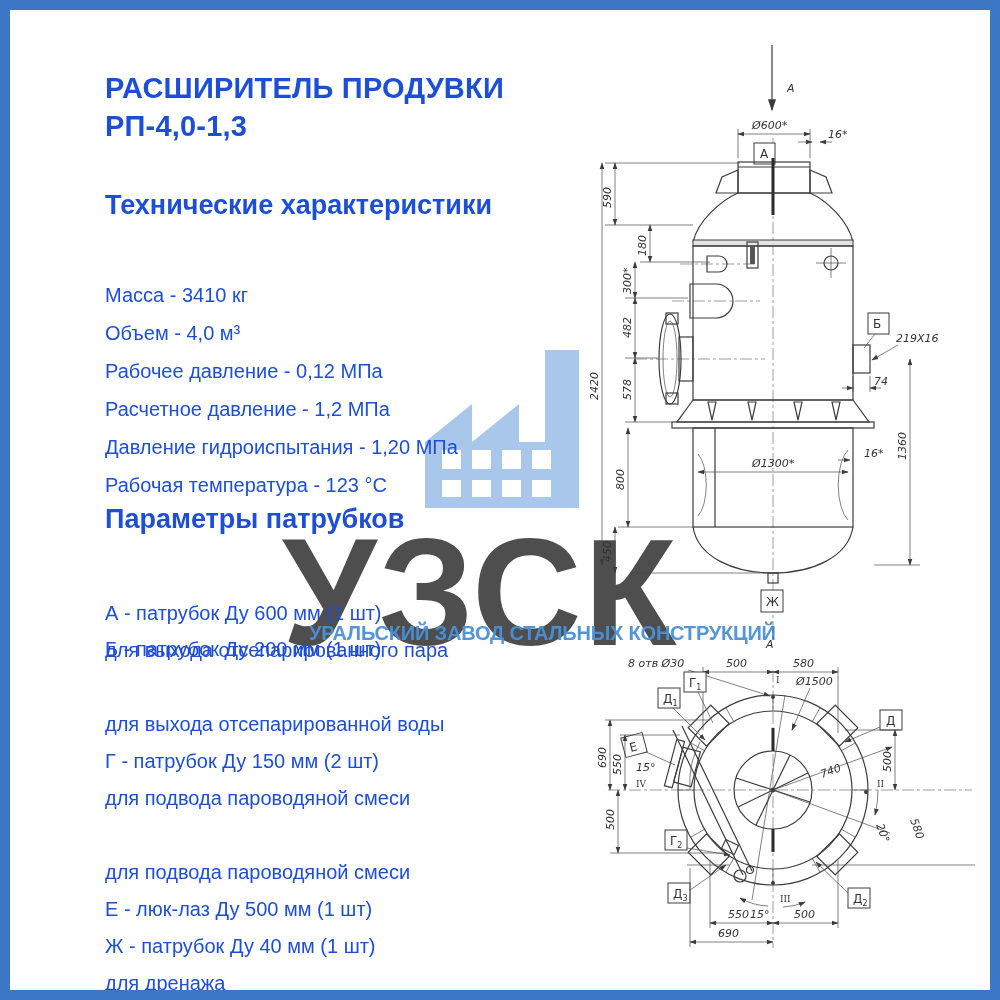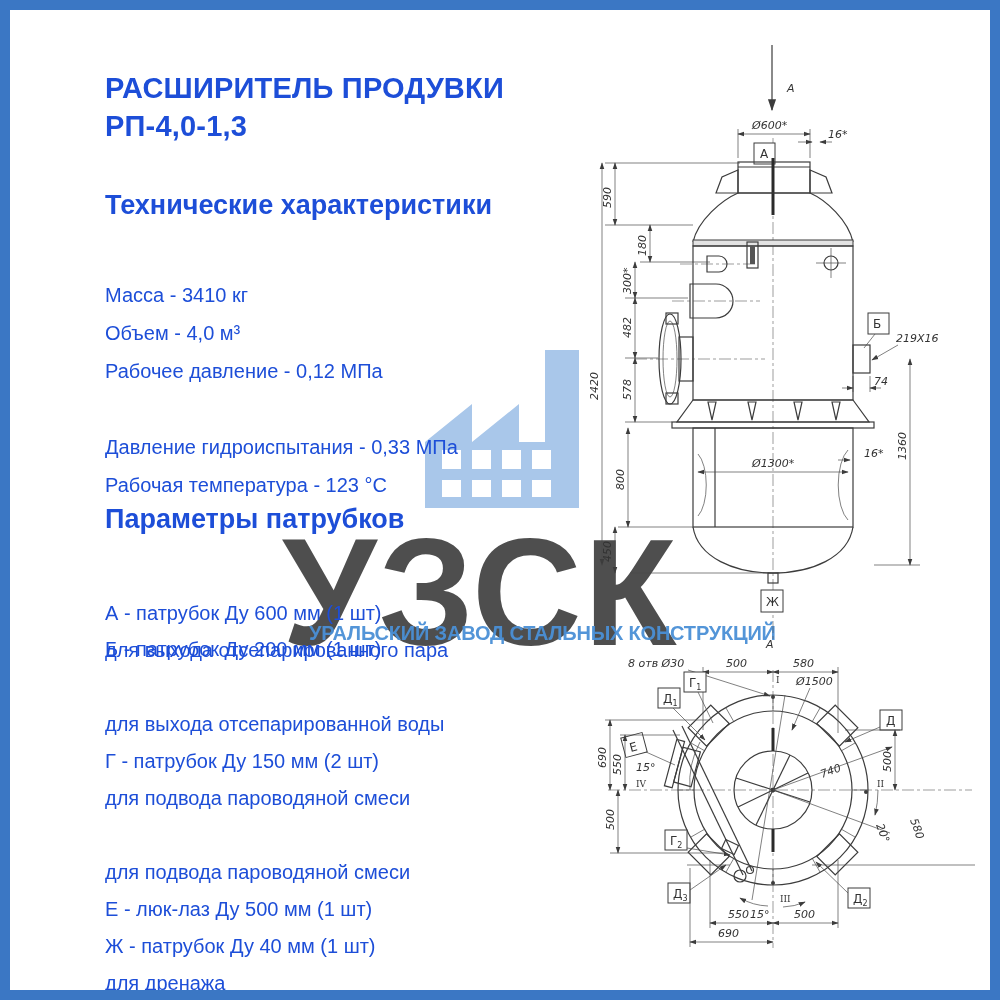--- a/index.html
+++ b/index.html
@@ -55,21 +55,22 @@
 
   <div class="content">
     <div class="t-line title" style="top:62px">РАСШИРИТЕЛЬ ПРОДУВКИ</div>
     <div class="t-line title" style="top:100px">РП-4,0-1,3</div>
 
     <div class="t-line heading" style="top:180px">Технические характеристики</div>
 
     <div class="t-line spec" style="top:250px">Масса - 3410 кг</div>
     <div class="t-line spec" style="top:288px">Объем - 4,0 м³</div>
     <div class="t-line spec" style="top:326px">Рабочее давление - 0,12 МПа</div>
-    <div class="t-line spec" style="top:402px">Давление гидроиспытания - 0,33 МПа</div>
+    <div class="t-line spec" style="top:364px">Расчетное давление - 1,2 МПа</div>
+    <div class="t-line spec" style="top:402px">Давление гидроиспытания - 1,20 МПа</div>
     <div class="t-line spec" style="top:440px">Рабочая температура - 123 °С</div>
 
     <div class="t-line heading" style="top:494px">Параметры патрубков</div>
 
     <div class="t-line spec" style="top:568px">А - патрубок Ду 600 мм (1 шт)</div>
     <div class="t-line spec" style="top:605px">для выхода отсепарированного пара</div>
     <div class="t-line spec" style="top:604px">Б - патрубок Ду 200 мм (1 шт)</div>
     <div class="t-line spec" style="top:679px">для выхода отсепарированной воды</div>
     <div class="t-line spec" style="top:716px">Г - патрубок  Ду 150 мм (2 шт)</div>
     <div class="t-line spec" style="top:753px">для подвода пароводяной смеси</div>

